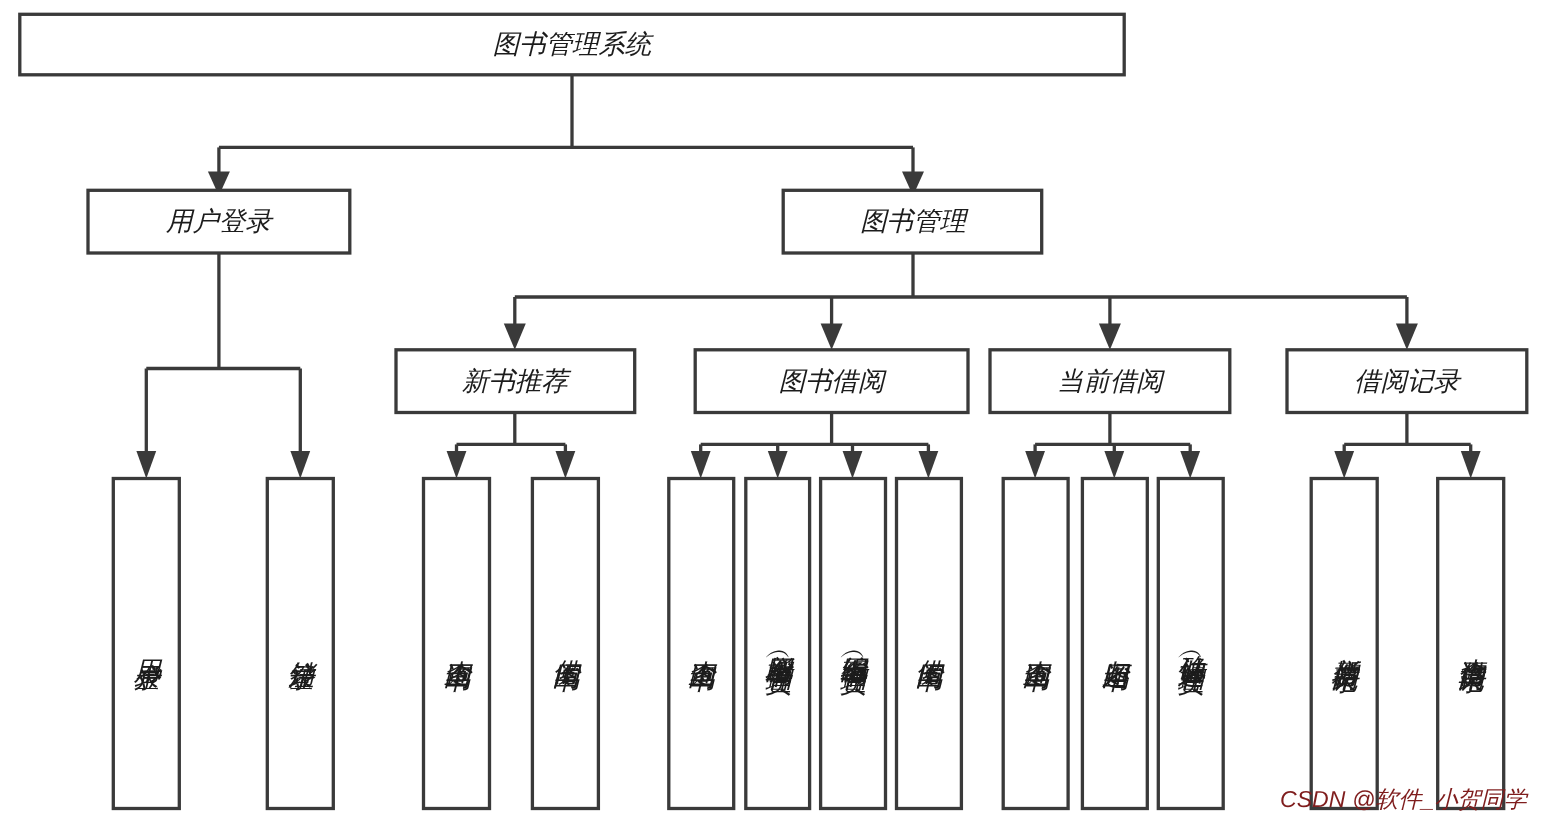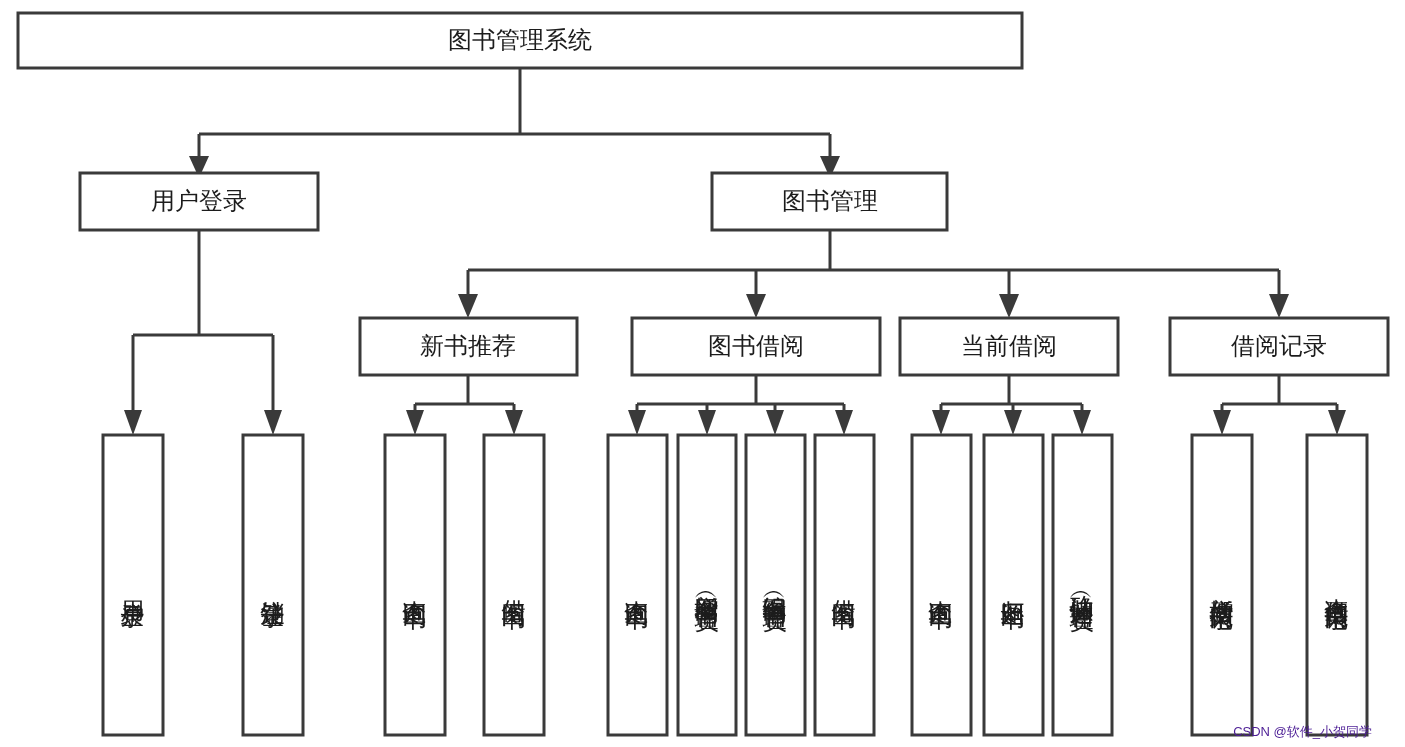--- a/index.html
+++ b/index.html
@@ -11,20 +11,21 @@
     width: 1405px;
     height: 747px;
     font-family: "Liberation Sans", "DejaVu Sans", sans-serif;
     overflow: hidden;
     position: relative;
   }
   #diagram-root {
     position: relative;
     width: 1394px;
     height: 747px;
+    font-style: italic;
   }
   svg.diagram-canvas {
     position: absolute;
     left: 0;
     top: 0;
     width: 1405px;
     height: 747px;
   }
   .node-rect {
     fill: #ffffff;
@@ -51,25 +52,25 @@
     font-family: "Liberation Sans", "DejaVu Sans", sans-serif;
     font-size: 24px;
     fill: #1c1c1c;
     writing-mode: vertical-rl;
     text-orientation: upright;
     text-anchor: middle;
     letter-spacing: 2px;
   }
   .watermark-text {
     position: absolute;
-    right: 22px;
+    right: 6px;
     bottom: 6px;
     font-family: "Liberation Sans", "DejaVu Sans", sans-serif;
-    font-size: 13px;
-    color: #4c1d95;
+    font-size: 21px;
+    color: #7f1d1d;
     white-space: nowrap;
     user-select: none;
   }
 </style>
 </head>
 <body>
 
 <div id="diagram-root">
 
   <svg class="diagram-canvas" viewBox="0 0 1405 747" xmlns="http://www.w3.org/2000/svg">

